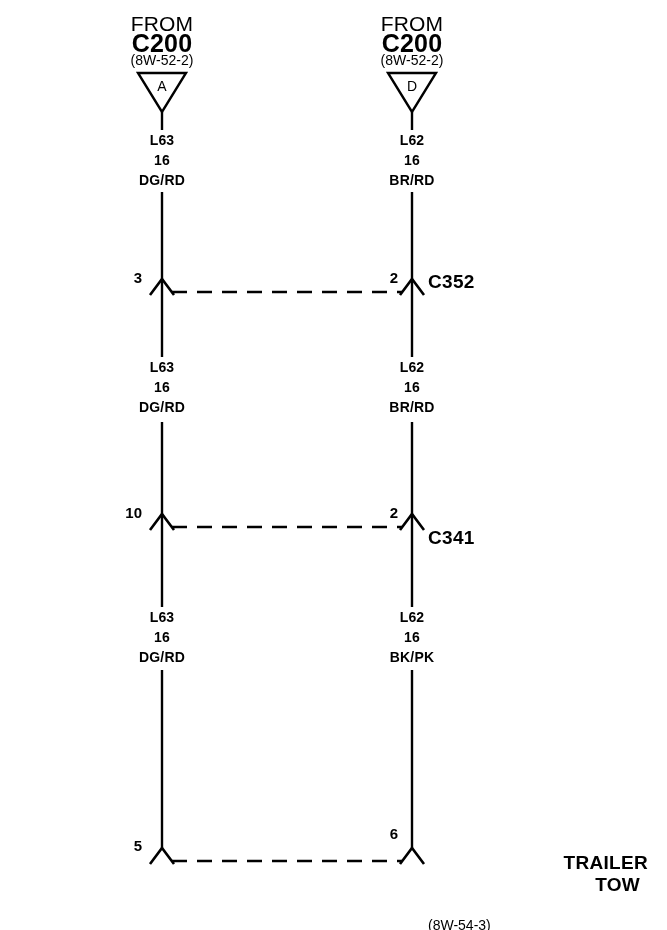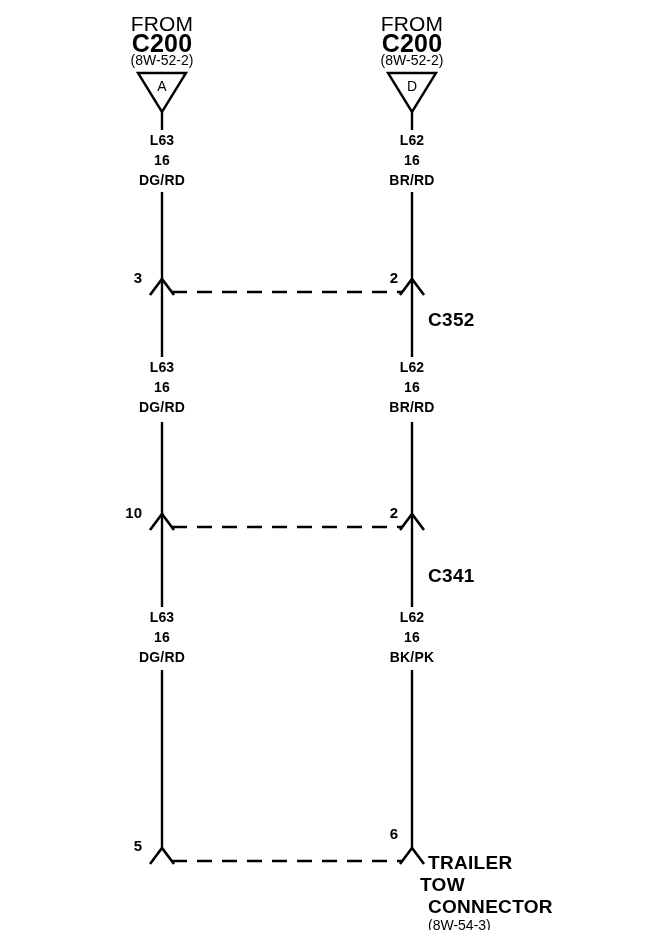--- a/index.html
+++ b/index.html
@@ -65,26 +65,25 @@
   .pin-num {
     font-size: 15px;
     font-weight: bold;
     text-align: right;
   }
   .splice-name {
     font-size: 19px;
     font-weight: bold;
     text-align: left;
     letter-spacing: 0.3px;
-    margin-top: 38px;
   }
   .dest-name {
     font-size: 19px;
     font-weight: bold;
-    text-align: left;
+    text-align: right;
     letter-spacing: 0.3px;
     line-height: 1.18;
   }
   .dest-ref {
     font-size: 14px;
     font-weight: normal;
     text-align: left;
   }
 </style>
 </head>
@@ -193,16 +192,15 @@
 
   <div class="txt wire-id" style="left:372px; top:610px; width:80px;">L62</div>
   <div class="txt wire-gauge" style="left:372px; top:630px; width:80px;">16</div>
   <div class="txt wire-color" style="left:372px; top:650px; width:80px;">BK/PK</div>
 
   <div class="txt pin-num" style="left:110px; top:838px; width:32px;">5</div>
   <div class="txt pin-num" style="left:366px; top:826px; width:32px;">6</div>
 
   <div class="txt dest-name" style="left:428px; top:852px; width:220px;">TRAILER</div>
   <div class="txt dest-name" style="left:420px; top:874px; width:220px;">TOW</div>
-  <div class="txt dest-name" style="left:428px; top:896px; width:220px;">CONNECTOR</div>
   <div class="txt dest-ref" style="left:428px; top:918px; width:220px;">(8W-54-3)</div>
 
 </div>
 
 </body></html>

